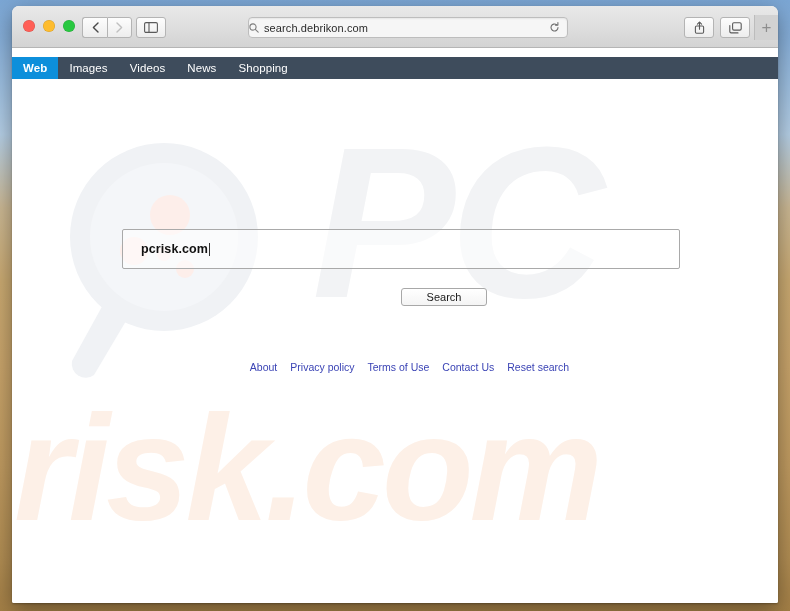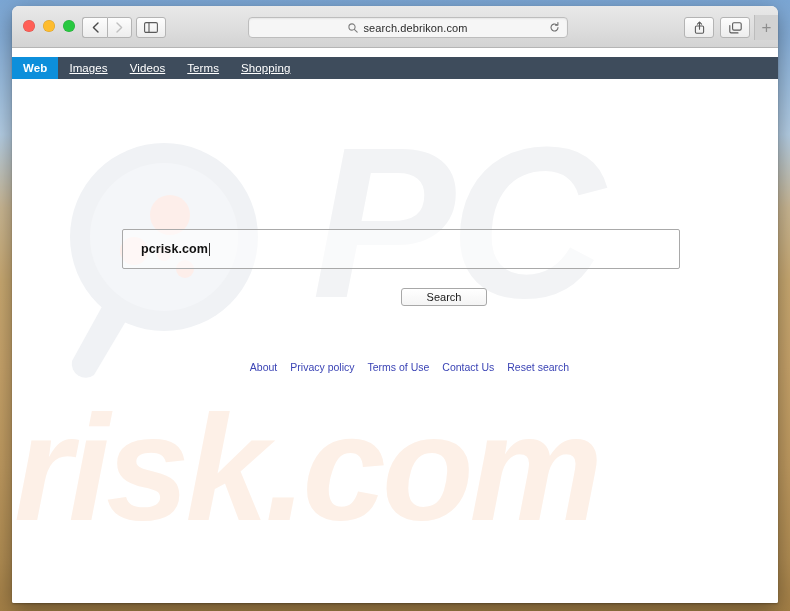--- a/index.html
+++ b/index.html
@@ -71,21 +71,21 @@
   #sidebar-toggle { top: 11px; left: 124px; width: 30px; }
 
   #url-bar {
     position: absolute;
     top: 11px; left: 236px;
     width: 320px; height: 21px;
     background: #f6f6f6;
     border: 1px solid #bdbdbd;
     border-radius: 4px;
     box-shadow: inset 0 1px 2px rgba(0,0,0,0.07);
-    display: flex; align-items: center; justify-content: center;
+    display: flex; align-items: center; 
     position: absolute;
   }
   #url-text {
     font-size: 11px; color: #2b2b2b;
     letter-spacing: 0.1px;
   }
   #url-search-icon { margin-right: 5px; display: flex; }
   #reload-icon {
     position: absolute; right: 7px; top: 50%; transform: translateY(-50%);
     color: #6f6f6f;
@@ -114,21 +114,21 @@
   .nav-item {
     display: flex; align-items: center;
     padding: 0 11px;
     font-size: 11.5px;
     font-weight: bold;
     color: #ffffff;
     letter-spacing: 0.1px;
     white-space: nowrap;
   }
   .nav-item.active { background: #0d8fdb; }
-  .nav-item:not(.active) { font-weight: normal; text-decoration: underline; }
+  .nav-item:not(.active) { font-weight: normal; }
 
   
   #page {
     position: relative;
     height: calc(597px - 42px - 22px);
     background: #ffffff;
     overflow: hidden;
   }
 
   
@@ -288,21 +288,21 @@
       <div class="nav-item active">
         <span>Web</span>
       </div>
       <div class="nav-item">
         <span>Images</span>
       </div>
       <div class="nav-item">
         <span>Videos</span>
       </div>
       <div class="nav-item">
-        <span>Terms</span>
+        <span>News</span>
       </div>
       <div class="nav-item">
         <span>Shopping</span>
       </div>
     </div>
 
     <div id="page">
 
       <div id="wm-pc">PC</div>
       <div id="wm-risk">risk.com</div>

